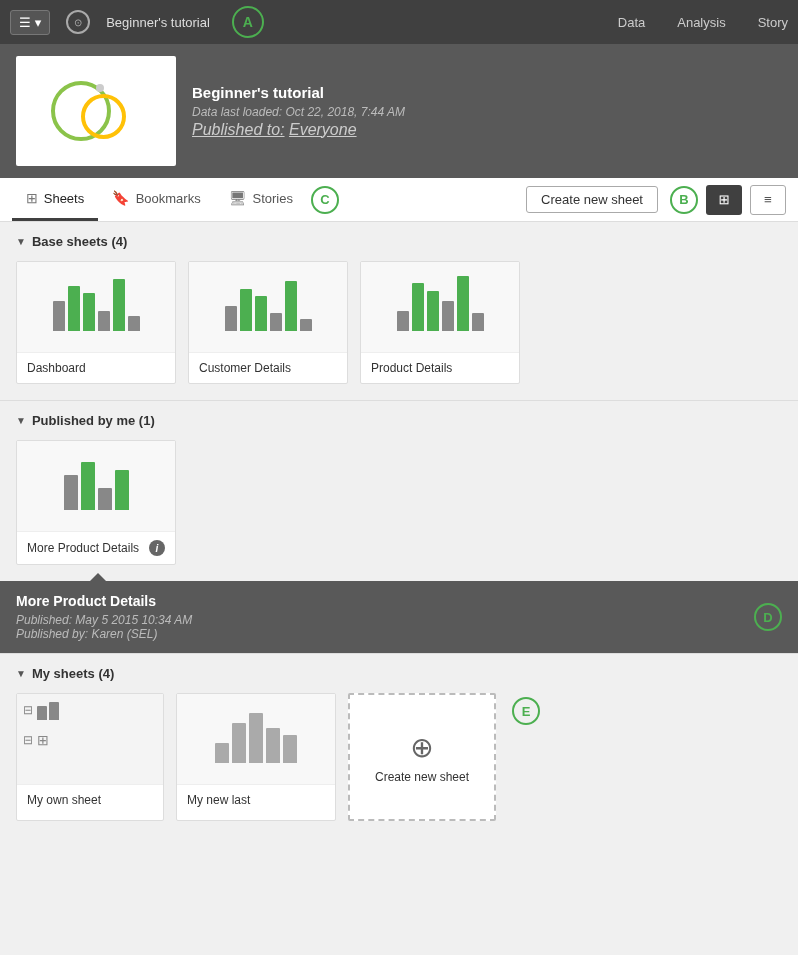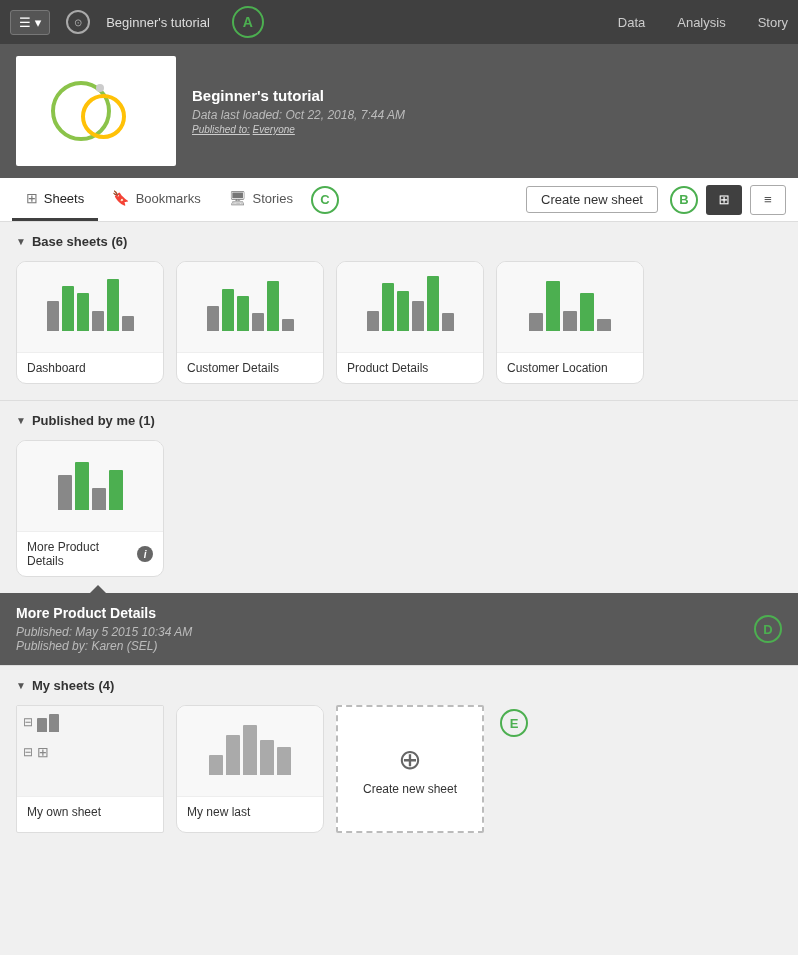--- a/index.html
+++ b/index.html
@@ -97,21 +97,21 @@
     .circle-dot {
       position: absolute;
       width: 8px; height: 8px;
       border-radius: 50%;
       background: #ccc;
       top: 8px; left: 50px;
     }
     .app-info { color: #ddd; }
     .app-info-title { font-size: 15px; font-weight: bold; color: #fff; margin-bottom: 4px; }
     .app-info-sub { font-size: 12px; color: #bbb; font-style: italic; margin-bottom: 2px; }
-    .app-info-pub { font-size: 10px; color: #bbb; font-style: italic; }
+    .app-info-pub { font-size: 16px; color: #bbb; font-style: italic; }
     .app-info-pub span { color: #ccc; text-decoration: underline; }
 
     
     .sheet-nav {
       background: #fff;
       border-bottom: 1px solid #ddd;
       display: flex;
       align-items: center;
       padding: 0 12px;
       height: 44px;
@@ -193,24 +193,24 @@
     .section-arrow { font-size: 10px; color: #555; }
 
     
     .cards-grid {
       display: flex;
       flex-wrap: wrap;
       gap: 12px;
       margin-bottom: 16px;
     }
     .sheet-card {
-      width: 148px;
+      width: 160px;
       background: #fff;
       border: 1px solid #ddd;
-      border-radius: 10px;
+      border-radius: 2px;
       overflow: hidden;
       cursor: pointer;
       position: relative;
     }
     .sheet-card-thumb {
       width: 100%; height: 90px;
       background: #f8f8f8;
       display: flex; align-items: center; justify-content: center;
     }
     .sheet-card-label {
@@ -384,21 +384,21 @@
       <span>≡</span>
     </button>
   </div>
 </div>
 
 <div class="main-content">
 
   <div class="section">
     <div class="section-header">
       <span class="section-arrow">▼</span>
-      <span>Base sheets (6)</span>
+      <span>Base sheets (4)</span>
     </div>
     <div class="cards-grid">
 
       <div class="sheet-card">
         <div class="sheet-card-thumb">
           <div class="mini-bar-chart">
             <div class="bar" style="width:12px;height:30px;background:#888;"></div>
             <div class="bar" style="width:12px;height:45px;background:#4caf50;"></div>
             <div class="bar" style="width:12px;height:38px;background:#4caf50;"></div>
             <div class="bar" style="width:12px;height:20px;background:#888;"></div>
@@ -436,34 +436,20 @@
             <div class="bar" style="width:12px;height:30px;background:#888;"></div>
             <div class="bar" style="width:12px;height:55px;background:#4caf50;"></div>
             <div class="bar" style="width:12px;height:18px;background:#888;"></div>
           </div>
         </div>
         <div class="sheet-card-label">
           <span>Product Details</span>
         </div>
       </div>
 
-      <div class="sheet-card">
-        <div class="sheet-card-thumb">
-          <div class="mini-bar-chart">
-            <div class="bar" style="width:14px;height:18px;background:#888;"></div>
-            <div class="bar" style="width:14px;height:50px;background:#4caf50;"></div>
-            <div class="bar" style="width:14px;height:20px;background:#888;"></div>
-            <div class="bar" style="width:14px;height:38px;background:#4caf50;"></div>
-            <div class="bar" style="width:14px;height:12px;background:#888;"></div>
-          </div>
-        </div>
-        <div class="sheet-card-label">
-          <span>Customer Location</span>
-        </div>
-      </div>
 
     </div>
   </div>
 
   <div class="sep"></div>
 
   <div class="section">
     <div class="section-header">
       <span class="section-arrow">▼</span>
       <span>Published by me (1)</span>

